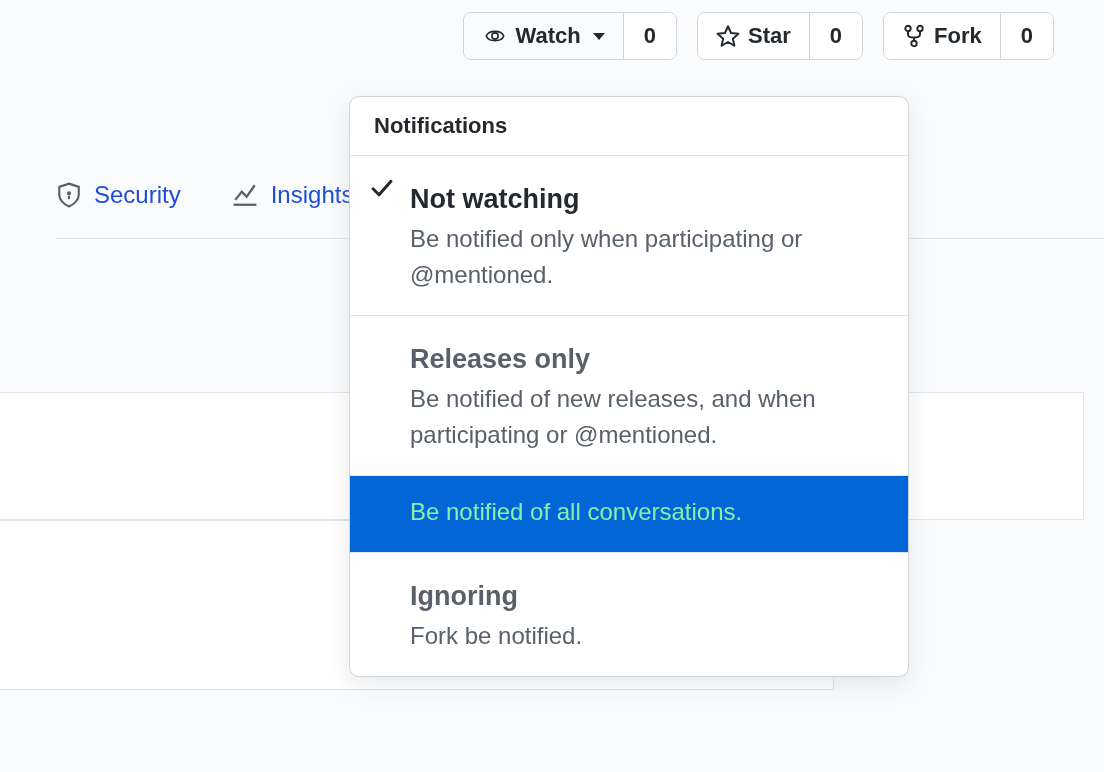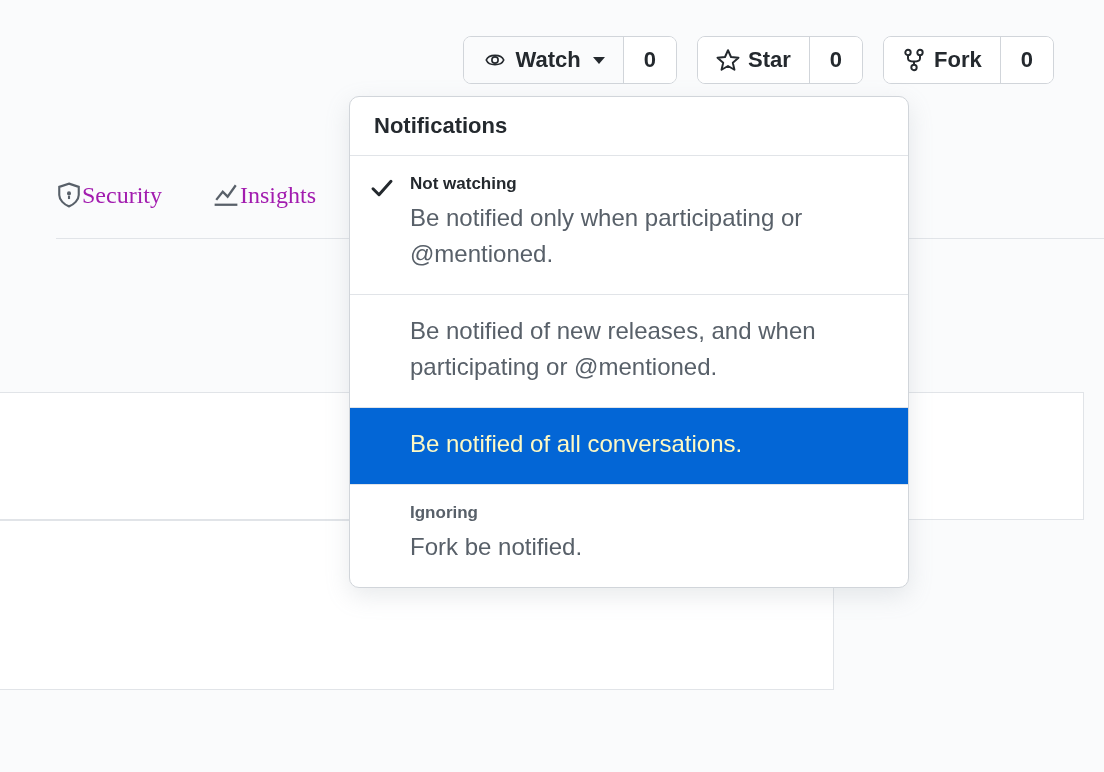--- a/index.html
+++ b/index.html
@@ -10,21 +10,21 @@
     body {
       font-family: -apple-system, BlinkMacSystemFont, "Segoe UI", Helvetica, Arial, sans-serif;
       background: #fafbfc;
       width: 1104px;
       height: 772px;
       position: relative;
       overflow: hidden;
     }
     .top-bar {
       position: absolute;
-      top: 36px;
+      top: 12px;
       right: 50px;
       display: flex;
       gap: 20px;
     }
     .btn-group {
       display: flex;
       border: 1px solid #d1d5da;
       border-radius: 8px;
       overflow: hidden;
       background: #fff;
@@ -68,24 +68,24 @@
       left: 56px;
       display: flex;
       gap: 50px;
       width: 100%;
       border-bottom: 1px solid #e1e4e8;
       padding-bottom: 28px;
     }
     .nav-item {
       display: flex;
       align-items: center;
+      gap: 12px;
       font-size: 24px;
-      color: #a21caf;
+      color: #1d4ed8;
       cursor: pointer;
-      font-family: Liberation Serif, serif;
     }
     .panel-line {
       position: absolute;
       left: 0;
       right: 20px;
       top: 392px;
       height: 128px;
       border: 1px solid #e1e4e8;
       border-left: none;
       background: #fff;
@@ -130,35 +130,36 @@
     }
     .dropdown-item.selected {
       background: #0366d6;
     }
     .dropdown-item .check {
       position: absolute;
       left: 20px;
       top: 20px;
     }
     .dropdown-item-title {
-      font-size: 17px;
+      font-size: 27px;
       font-weight: 700;
       color: #24292e;
       margin-bottom: 6px;
+      margin-top: 10px;
     }
     .dropdown-item-desc {
       font-size: 24px;
       color: #586069;
       line-height: 1.5;
     }
     .dropdown-item.selected .dropdown-item-title {
       color: #fff;
     }
     .dropdown-item.selected .dropdown-item-desc {
-      color: #fef9c3;
+      color: #86efac;
     }
     .dropdown-item.inactive .dropdown-item-title {
       color: #586069;
     }
     svg {
       display: block;
     }
   </style>
 </head>
 <body>
@@ -239,20 +240,21 @@
     <span class="check">
       <svg width="24" height="24" viewBox="0 0 16 16" fill="none" stroke="#24292e" stroke-width="2" stroke-linecap="round" stroke-linejoin="round">
         <path d="M2 8.5 L6 12.5 L14 3.5"></path>
       </svg>
     </span>
     <div class="dropdown-item-title">Not watching</div>
     <div class="dropdown-item-desc">Be notified only when participating or @mentioned.</div>
   </div>
 
   <div class="dropdown-item inactive">
+    <div class="dropdown-item-title">Releases only</div>
     <div class="dropdown-item-desc">Be notified of new releases, and when participating or @mentioned.</div>
   </div>
 
   <div class="dropdown-item selected">
     <div class="dropdown-item-desc">Be notified of all conversations.</div>
   </div>
 
   <div class="dropdown-item inactive">
     <div class="dropdown-item-title">Ignoring</div>
     <div class="dropdown-item-desc">Fork be notified.</div>

